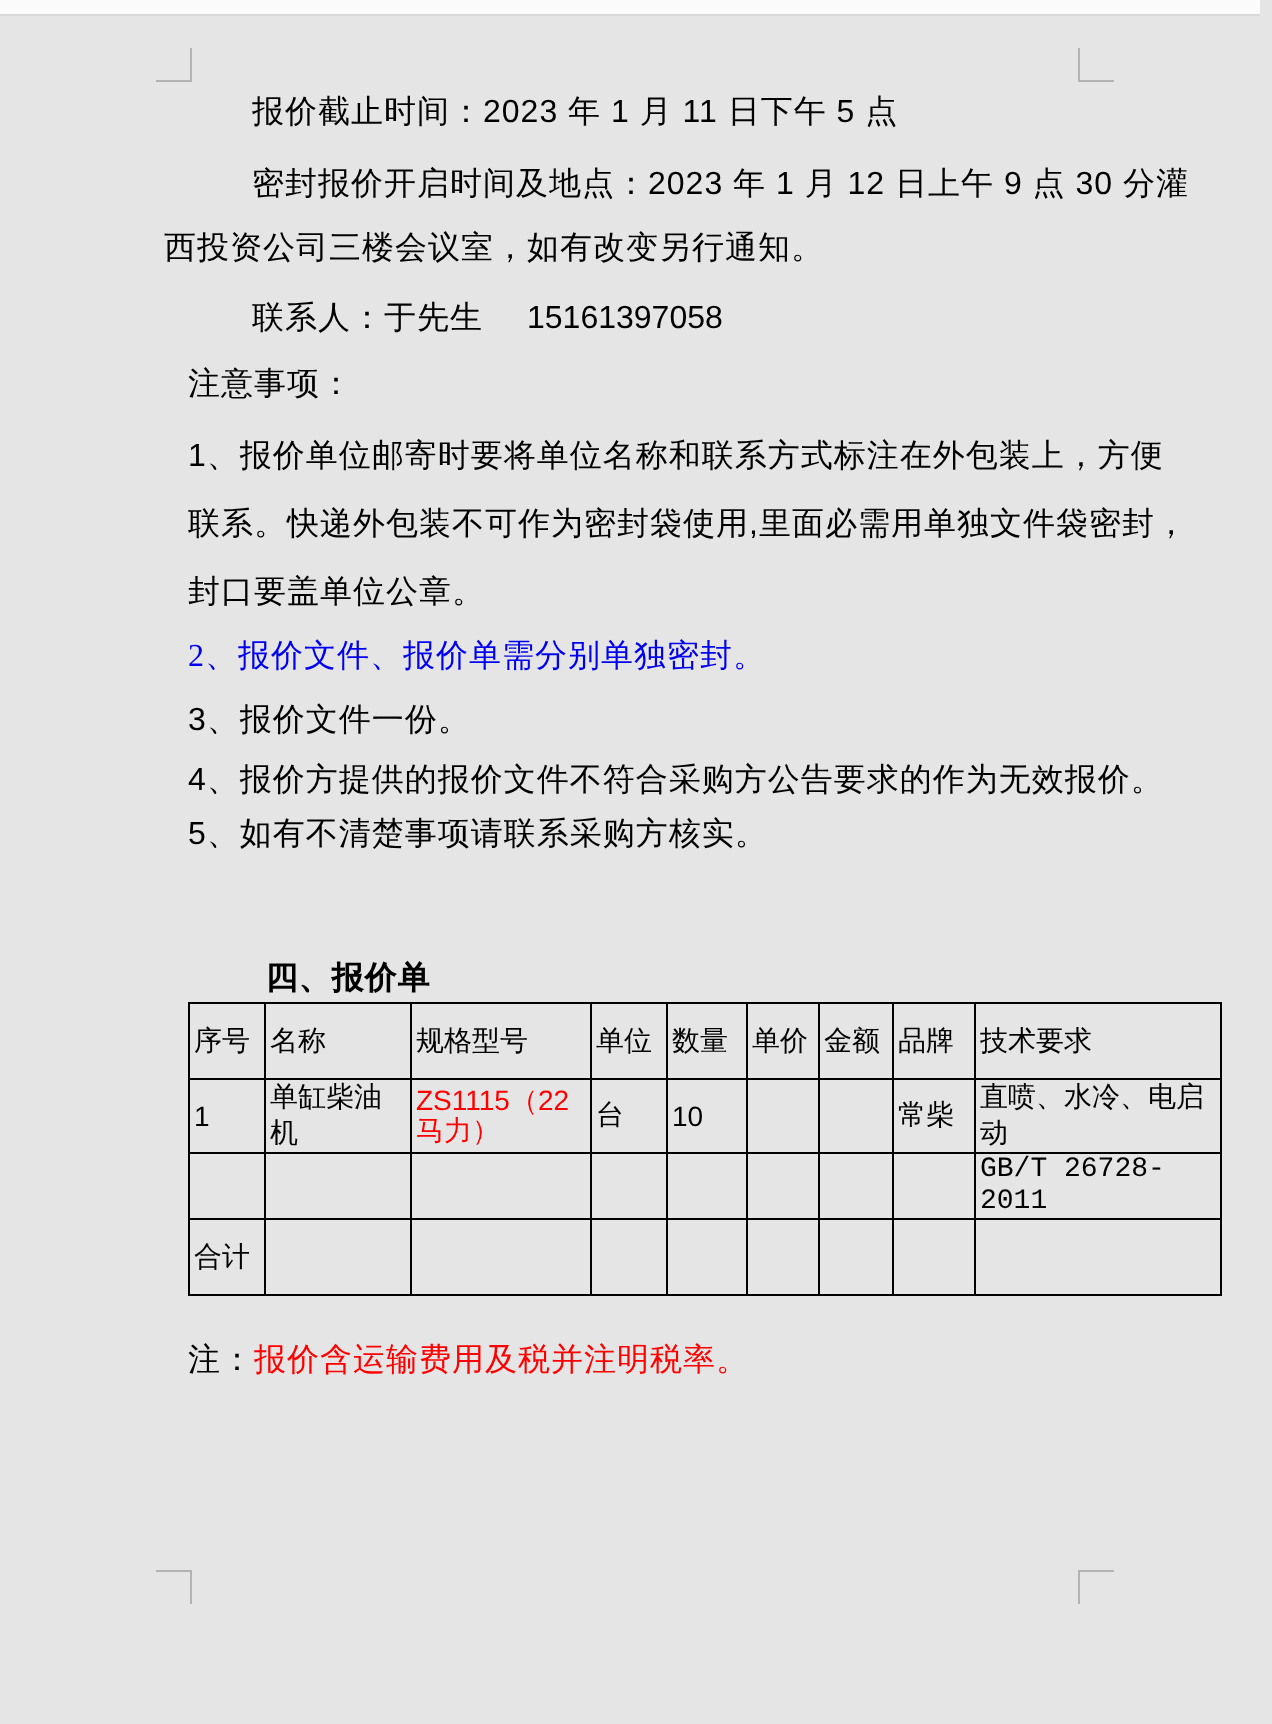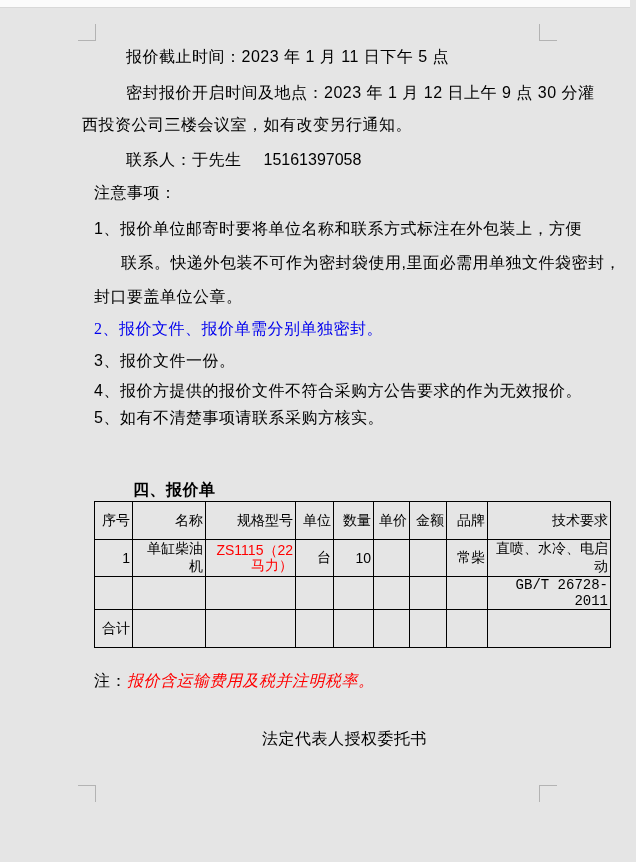--- a/index.html
+++ b/index.html
@@ -29,32 +29,32 @@
   .mark.br{border-left:1px solid #b3b3b3;border-top:1px solid #b3b3b3;left:539px;top:785px;}
 
   .line{
     position:absolute;
     font-size:16px;line-height:19px;
     white-space:nowrap;
     letter-spacing:0.5px;
   }
   .bold{font-weight:bold;}
   .blue{color:#0000ee;font-family:Liberation Serif, serif;}
-  .red{color:#ff0000;font-style:italic;}
+  .red{color:#ff0000;}
   .phone{margin-left:22px;letter-spacing:0;}
 
   table.quote{
     position:absolute;left:94px;top:501px;
     border-collapse:collapse;
     table-layout:fixed;
     width:516px;
   }
   table.quote th, table.quote td{
     border:1px solid #000000;
-    text-align:right;vertical-align:middle;
+    text-align:left;vertical-align:middle;
     font-weight:normal;
     font-size:14px;
     padding:0 2px;
     overflow:hidden;
   }
   tr.rh-head{height:38px;}
   tr.rh-item{height:37px;}
   tr.rh-std{height:22px;}
   tr.rh-total{height:38px;}
   td.small{font-size:13px;}
@@ -75,21 +75,21 @@
   <div class="mark br"></div>
 
   <div class="line" style="left:126px;top:47px;">报价截止时间：2023 年 1 月 11 日下午 5 点</div>
   <div class="line" style="left:126px;top:83px;">密封报价开启时间及地点：2023 年 1 月 12 日上午 9 点 30 分灌</div>
   <div class="line" style="left:82px;top:115px;">西投资公司三楼会议室，如有改变另行通知。</div>
 
   <div class="line" style="left:126px;top:150px;"><span>联系人：于先生</span><span class="phone">15161397058</span></div>
 
   <div class="line" style="left:94px;top:183px;">注意事项：</div>
   <div class="line" style="left:94px;top:219px;">1、报价单位邮寄时要将单位名称和联系方式标注在外包装上，方便</div>
-  <div class="line" style="left:94px;top:253px;margin-left:27px;">联系。快递外包装不可作为密封袋使用,里面必需用单独文件袋密封，</div>
+  <div class="line" style="left:94px;top:253px;">联系。快递外包装不可作为密封袋使用,里面必需用单独文件袋密封，</div>
   <div class="line" style="left:94px;top:287px;">封口要盖单位公章。</div>
   <div class="line blue" style="left:94px;top:319px;">2、报价文件、报价单需分别单独密封。</div>
   <div class="line" style="left:94px;top:351px;">3、报价文件一份。</div>
   <div class="line" style="left:94px;top:381px;">4、报价方提供的报价文件不符合采购方公告要求的作为无效报价。</div>
   <div class="line" style="left:94px;top:408px;">5、如有不清楚事项请联系采购方核实。</div>
 
   <div class="line bold" style="left:133px;top:480px;">四、报价单</div>
 
   <table class="quote">
     <colgroup>
@@ -146,15 +146,14 @@
       <td></td>
       <td></td>
       <td></td>
       <td></td>
     </tr>
   </tbody>
     </table>
 
   <div class="line" style="left:94px;top:671px;"><span>注：</span><span class="red">报价含运输费用及税并注明税率。</span></div>
 
-  <div class="line" style="left:262px;top:729px;">法定代表人授权委托书</div>
 
 </div>
 
 </body></html>

